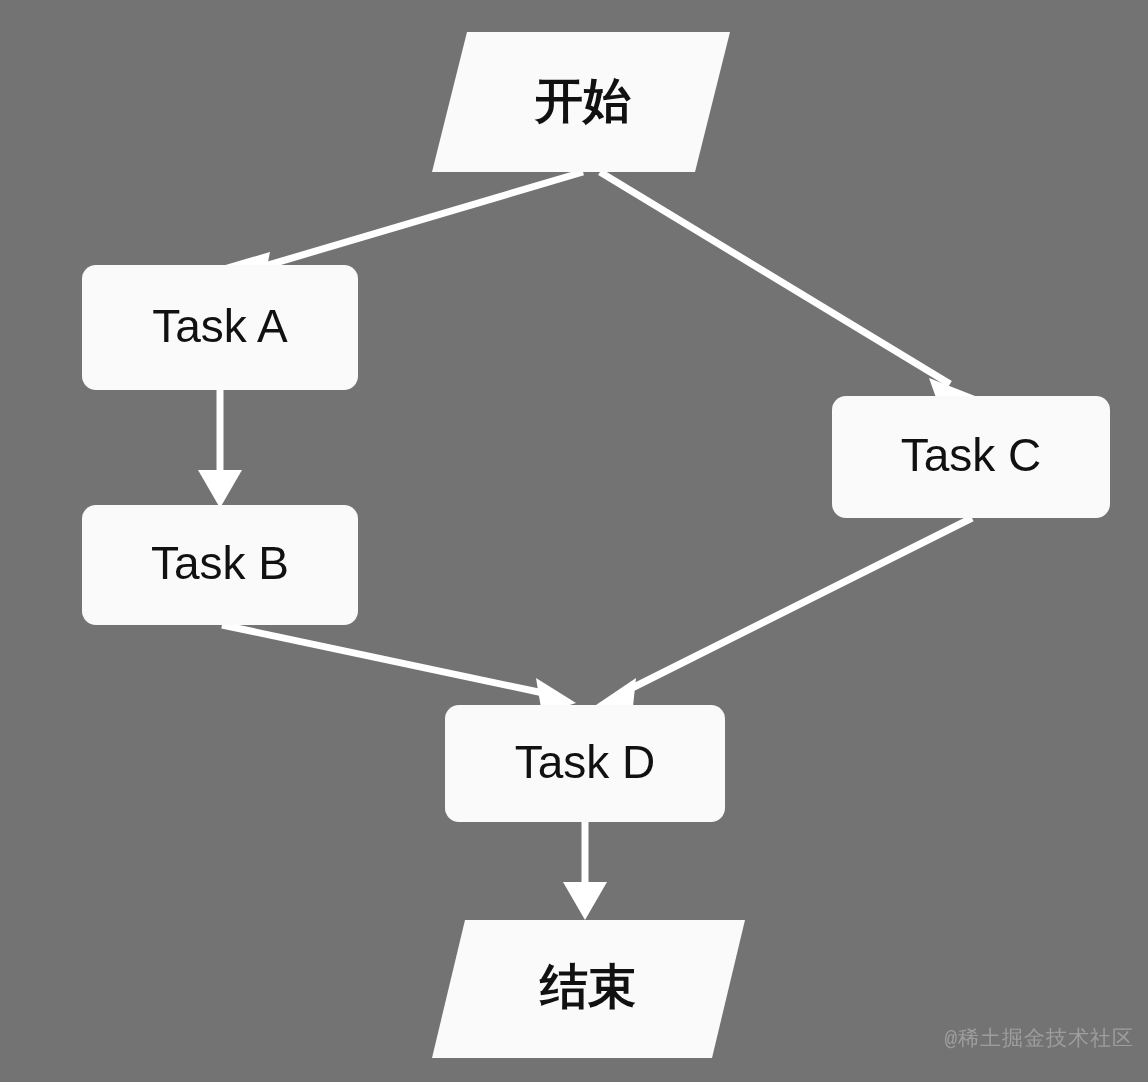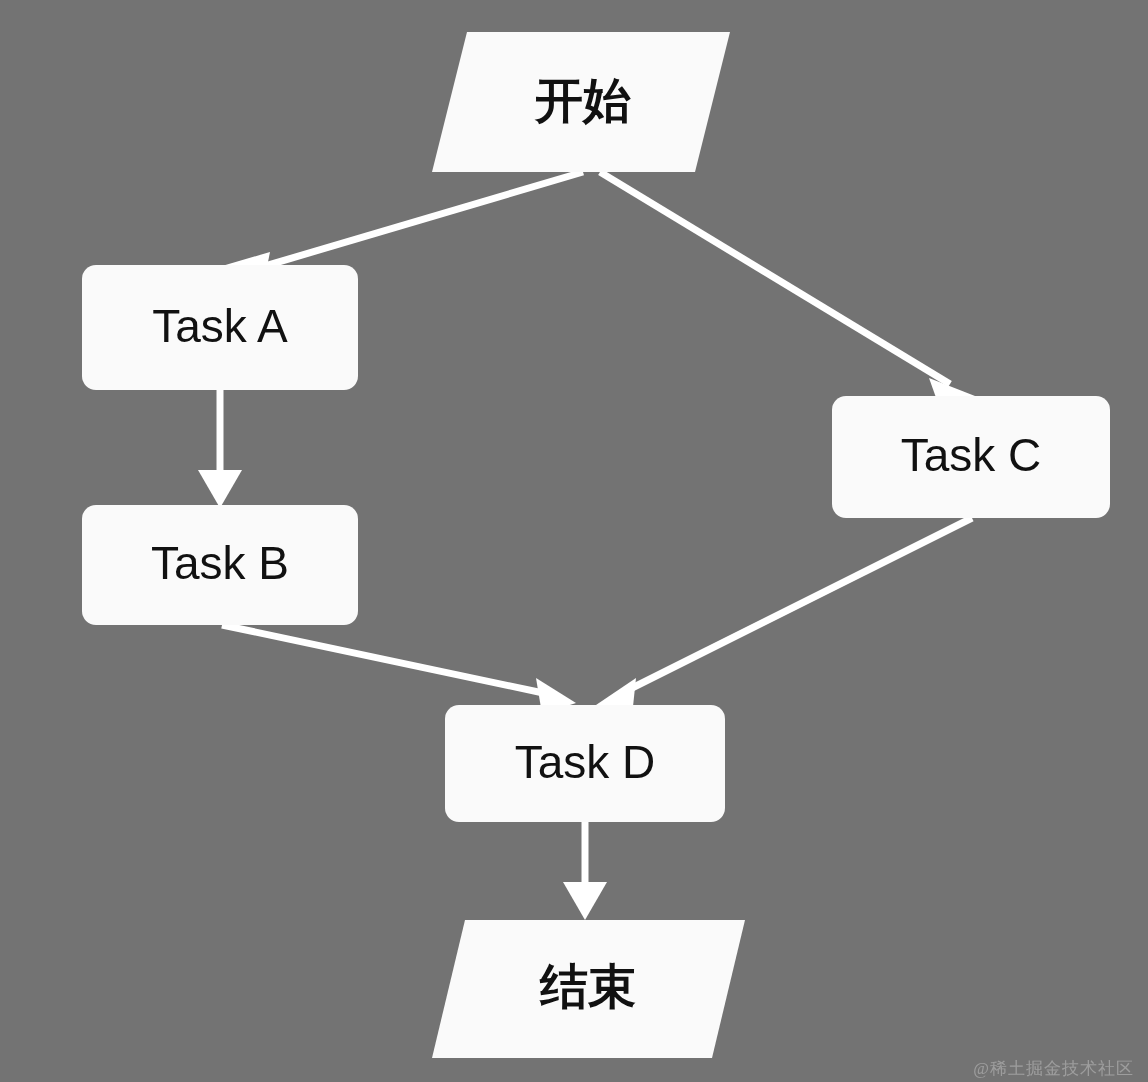--- a/index.html
+++ b/index.html
@@ -47,24 +47,24 @@
     fill: none;
     stroke-linecap: butt;
   }
   .edge-head {
     fill: #ffffff;
     stroke: none;
   }
   .watermark {
     position: absolute;
     right: 14px;
-    bottom: 2px;
+    bottom: 30px;
     color: rgba(255,255,255,0.30);
-    font-family: Liberation Serif, serif;
-    font-size: 17px;
+    font-family: Liberation Mono, monospace;
+    font-size: 21px;
     letter-spacing: 1px;
     user-select: none;
     white-space: nowrap;
   }
 </style>
 </head>
 <body>
 
 <div id="canvas">
 

